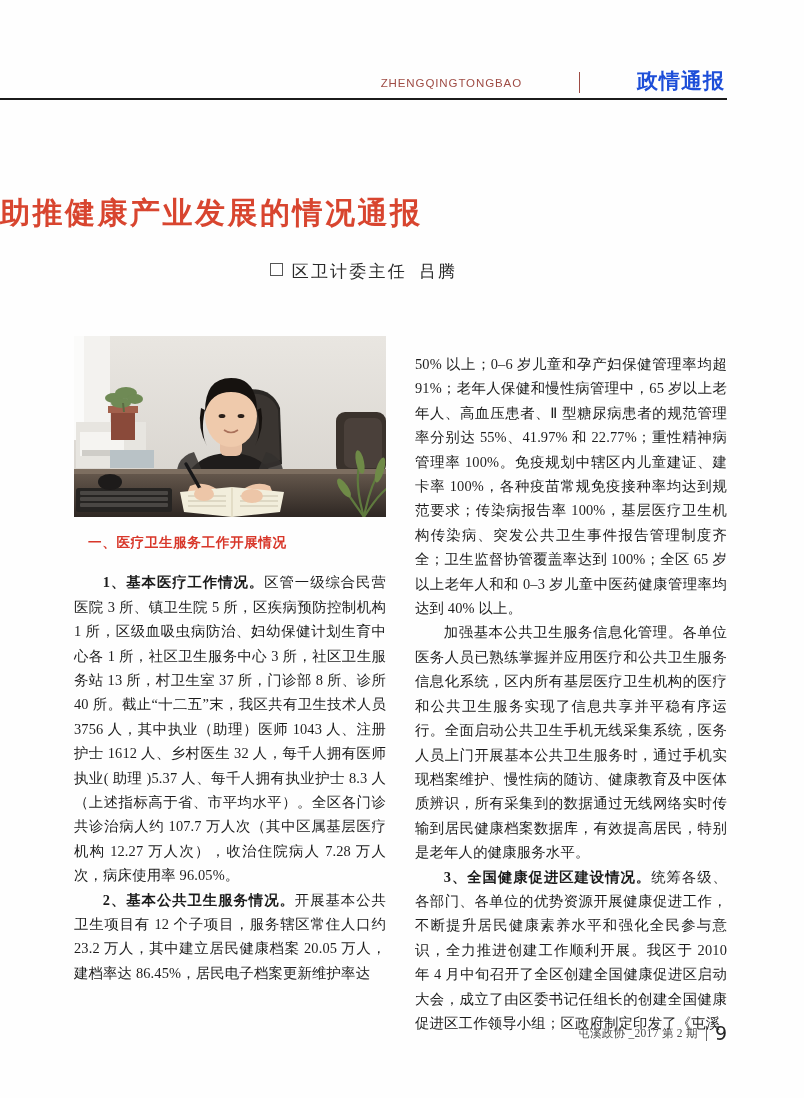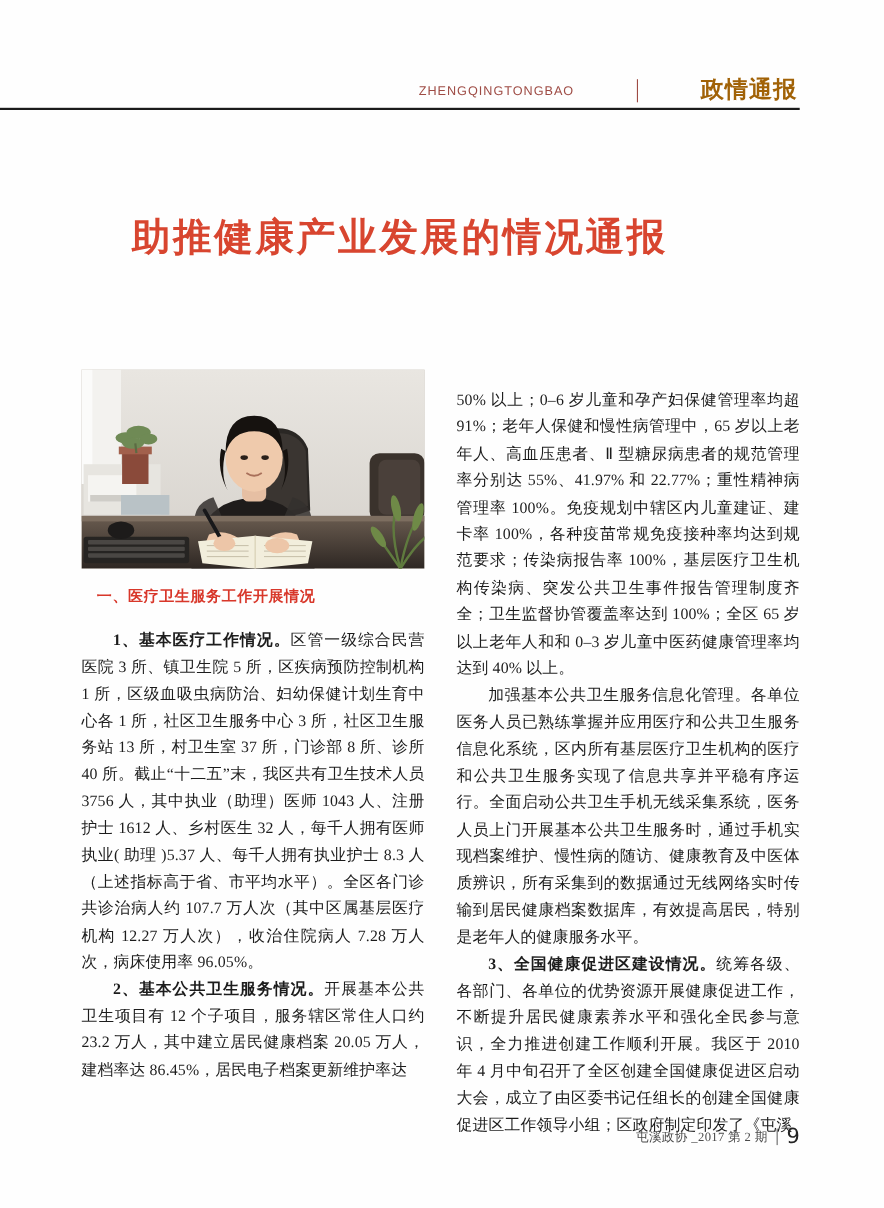--- a/index.html
+++ b/index.html
@@ -49,35 +49,34 @@
     height: 21px;
     background: #9e4b44;
     margin: 0 9px 0 9px;
     position: relative;
     top: 2px;
   }
   .header-cn {
     font-family: "DejaVu Serif", "Liberation Serif", serif;
     font-size: 21px;
     font-weight: bold;
-    color: #a16207;
+    color: #1d4ed8;
     letter-spacing: 1px;
     line-height: 1;
   }
 
   
   .title-main {
     position: absolute;
     left: 0;
     top: 196px;
     width: 727px;
-    text-align: center;
     font-family: "DejaVu Sans", "Liberation Sans", sans-serif;
     font-weight: bold;
-    font-size: 35px;
+    font-size: 30px;
     letter-spacing: 2.5px;
     color: #d8452f;
     line-height: 1.15;
   }
   .byline {
     position: absolute;
     left: 0;
     top: 260px;
     width: 727px;
     text-align: center;
@@ -188,20 +187,23 @@
 <div class="page">
 
   <div class="running-header">
     <span class="header-pinyin">ZHENGQINGTONGBAO</span>
     <span class="header-divider"></span>
     <span class="header-cn">政情通报</span>
   </div>
 
   <div class="title-main">助推健康产业发展的情况通报</div>
 
+  <div class="byline">
+    <span class="sq"></span><span>区卫计委主任</span><span class="name">吕腾</span>
+  </div>
 
   <div class="body-cols">
 
     <div class="col col-left">
 
       <div class="photo">
         <svg viewBox="0 0 312 181" preserveAspectRatio="none">
           <defs>
             <linearGradient id="wallg" x1="0" y1="0" x2="0" y2="1">
               <stop offset="0%" stop-color="#e9e6e1"></stop>

